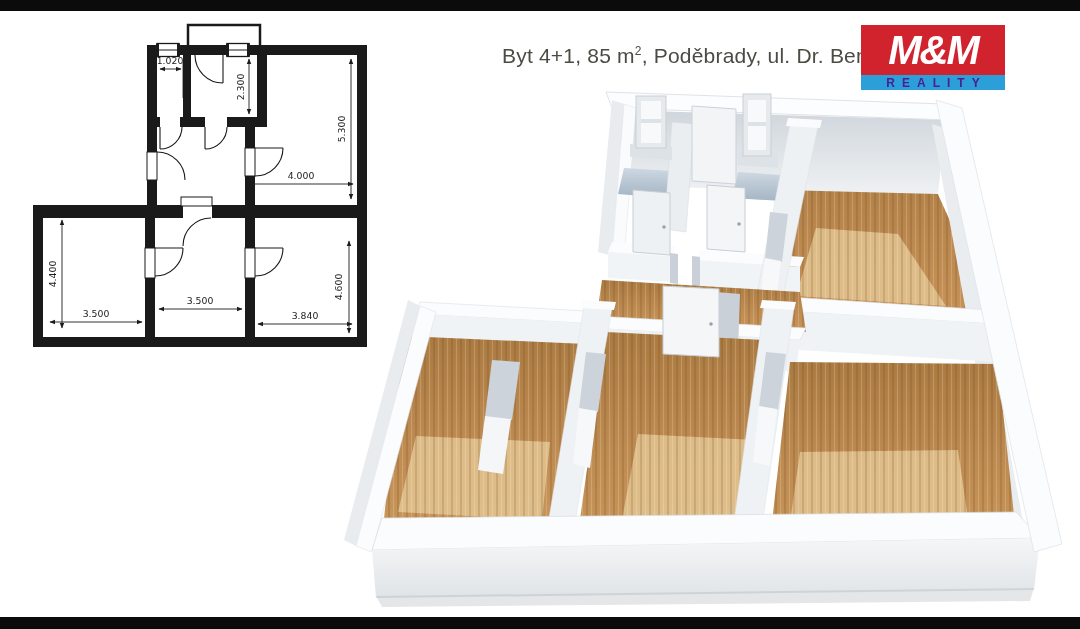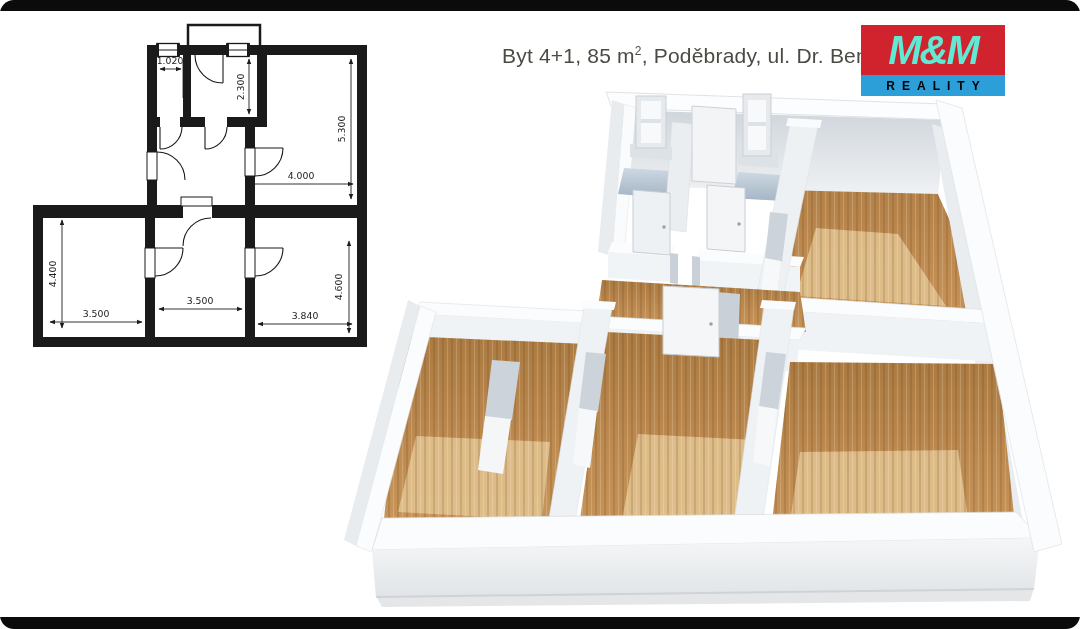--- a/index.html
+++ b/index.html
@@ -1,28 +1,28 @@
 <!DOCTYPE html>
 <html><head>
 <meta charset="utf-8">
 <style>
   html,body{margin:0;padding:0;background:#ffffff;}
   .stage{position:relative;width:1080px;height:629px;background:#ffffff;overflow:hidden;
-         font-family:"Liberation Sans", sans-serif;border-radius:14px;}
+         font-family:"Liberation Sans", sans-serif;}
   .bar{position:absolute;left:0;width:1080px;background:#0b0b0b;}
   .bar.top{top:0;height:11px;}
   .bar.bottom{top:617px;height:12px;}
   .title{position:absolute;left:502px;top:44px;font-size:21px;color:#4b4b43;
          letter-spacing:0.2px;white-space:nowrap;}
   .title sup{font-size:12px;}
   .logo{position:absolute;left:861px;top:25px;width:144px;}
-  .logo .mm{height:50px;background:#d1232d;color:#5eead4;display:flex;align-items:center;
+  .logo .mm{height:50px;background:#d1232d;color:#ffffff;display:flex;align-items:center;
             justify-content:center;font-weight:bold;font-style:italic;font-size:40px;
             letter-spacing:-2px;line-height:1;}
-  .logo .reality{height:21px;background:#2c9fd8;color:#000000;display:flex;align-items:center;
+  .logo .reality{height:15px;background:#2c9fd8;color:#4c1d95;display:flex;align-items:center;
             justify-content:center;font-weight:bold;font-size:12px;letter-spacing:7px;
             padding-left:7px;box-sizing:border-box;}
   svg{position:absolute;left:0;top:0;}
   text.dim{font-family:"DejaVu Sans", sans-serif;font-size:9.3px;fill:#1c1c1c;}
 </style>
 </head>
 <body>
 
 <div class="stage">
 

